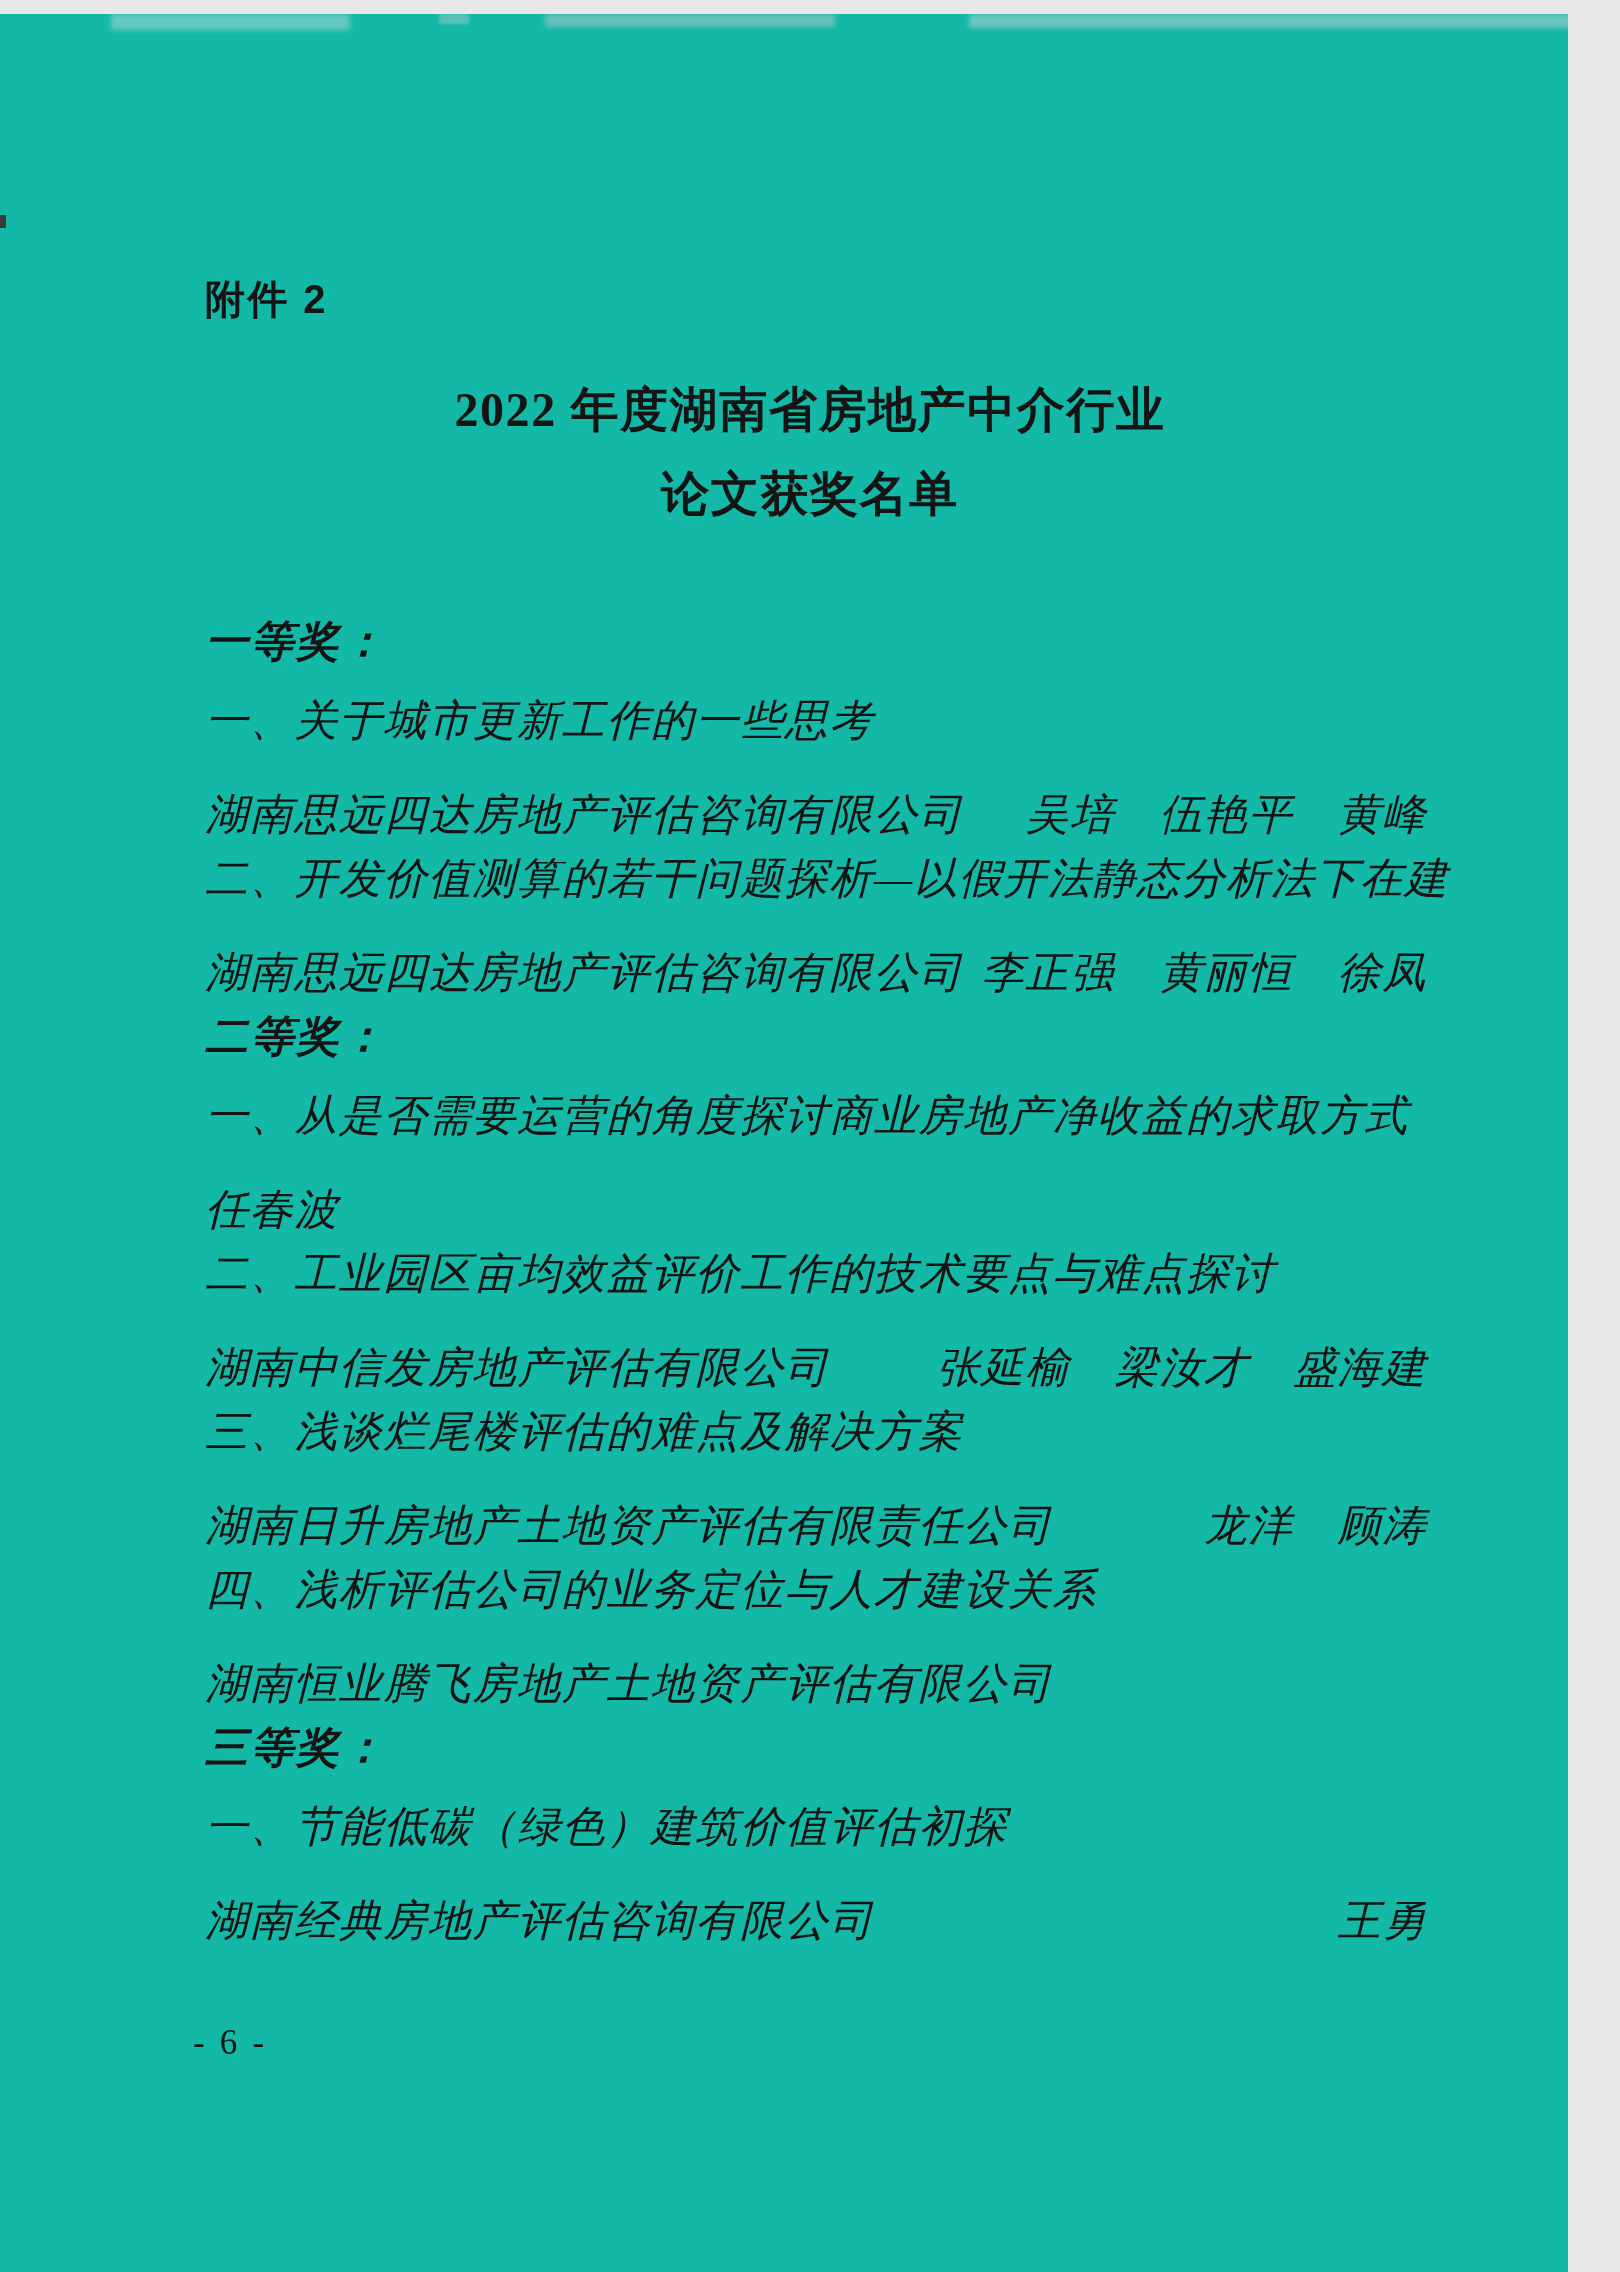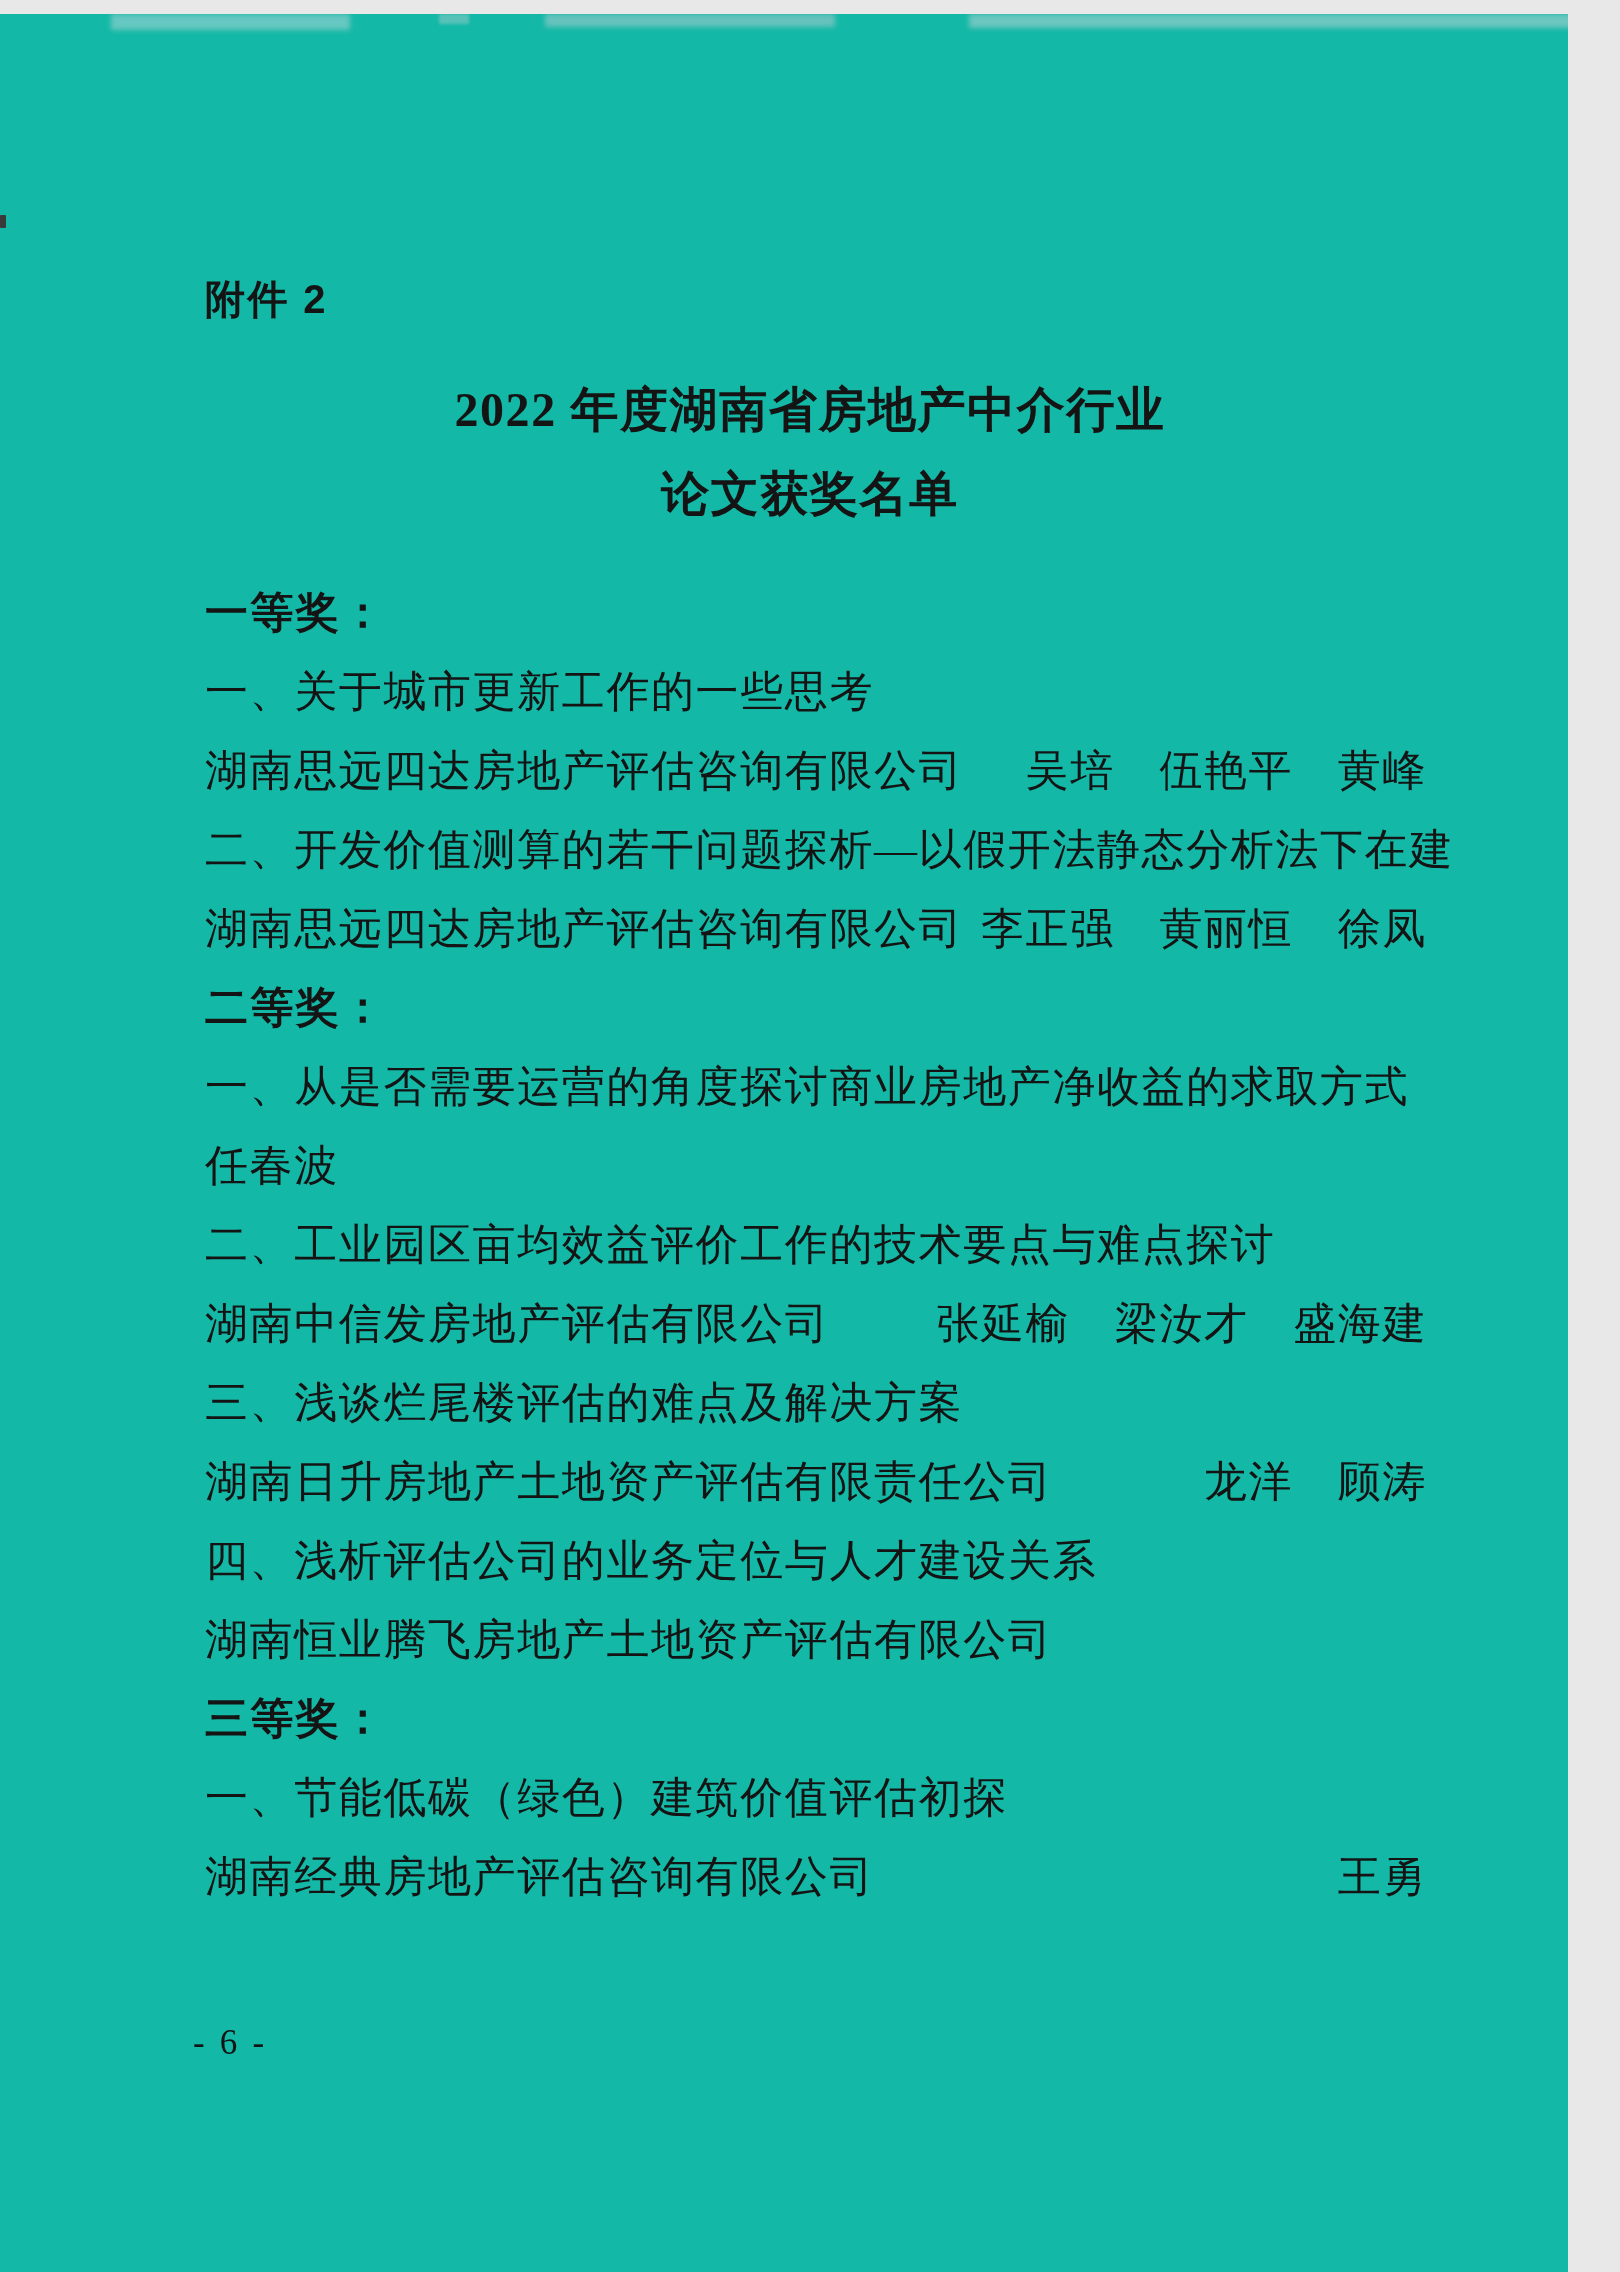--- a/index.html
+++ b/index.html
@@ -32,37 +32,37 @@
   .title-block {
     position: absolute;
     top: 354px; left: 0; width: 1620px;
     text-align: center;
     font-weight: 700;
     font-size: 48px; line-height: 84px;
     letter-spacing: 1.6px;
   }
   .body-block {
     position: absolute;
-    top: 574px; left: 205px; width: 1222px;
+    top: 603px; left: 205px; width: 1222px; font-style: italic;
   }
   .line {
     height: 79px;
     font-size: 43px; line-height: 49px;
     letter-spacing: 1.6px;
     white-space: nowrap;
   }
   .line.heading {
     font-family: "Liberation Sans", sans-serif;
     font-weight: 700;
     letter-spacing: 2.4px;
   }
   .line.split {
     display: flex;
     justify-content: space-between;
-    align-items: flex-start;
+    align-items: center;
   }
   .page-number {
     position: absolute;
     top: 2010px; left: 193px;
     font-size: 35px; line-height: 38px;
     letter-spacing: 3.2px;
   }
 </style>
 </head>
 <body>

